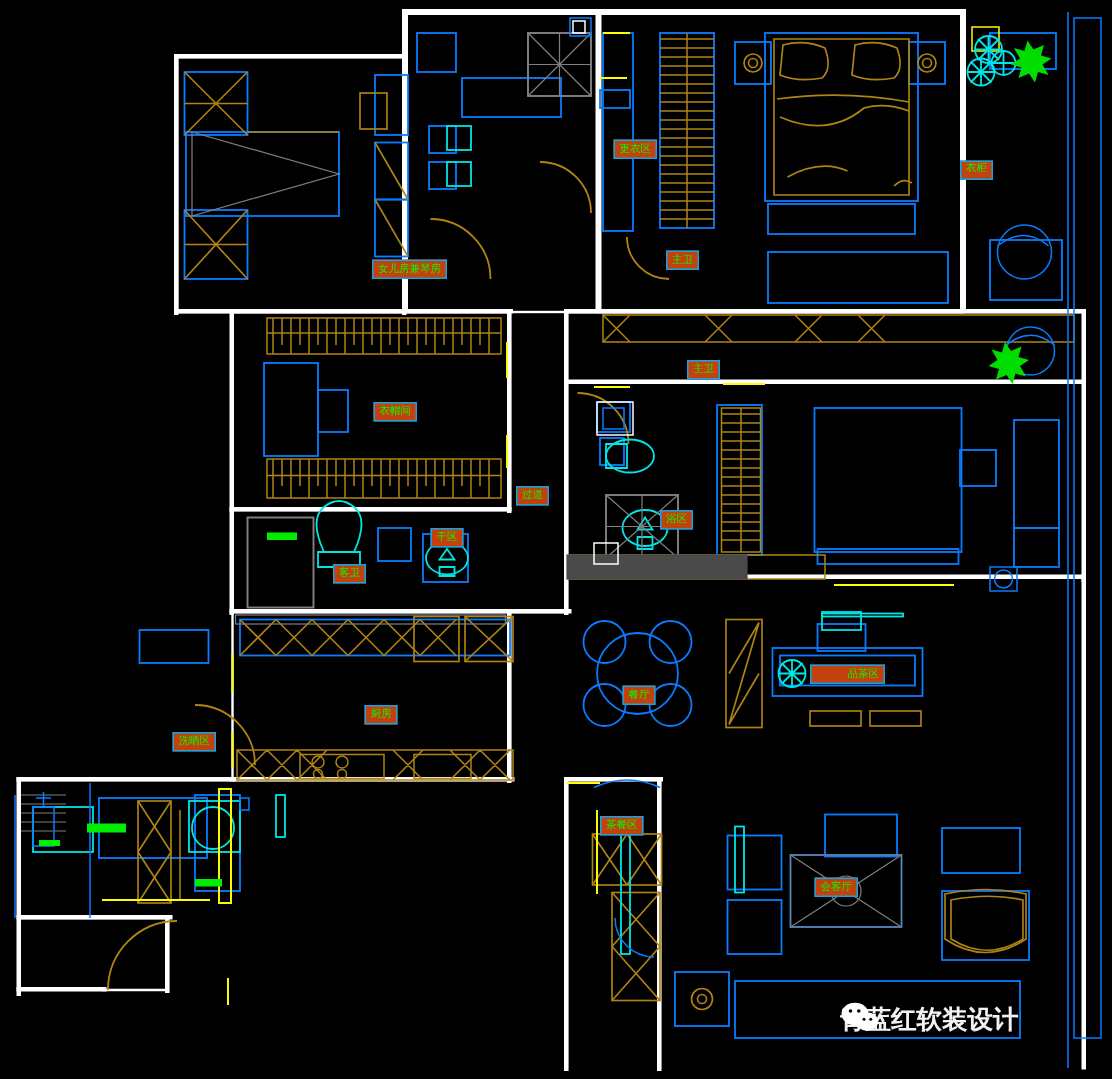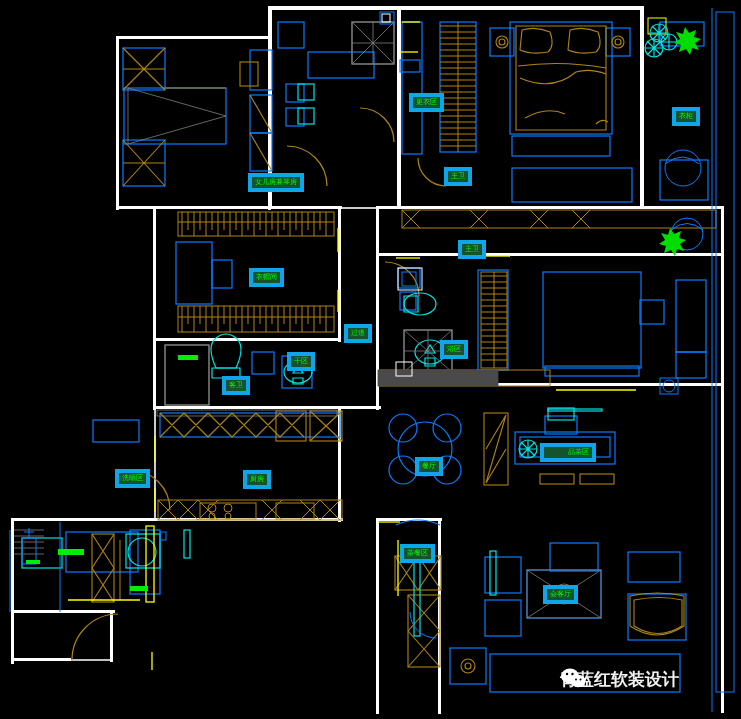--- a/index.html
+++ b/index.html
@@ -1,21 +1,21 @@
 <!DOCTYPE html>
 <html><head>
 <meta charset="utf-8">
 <style>
   html,body{margin:0;padding:0;background:#000;}
   body{width:741px;height:719px;overflow:hidden;font-family:"DejaVu Sans",sans-serif;}
   #stage{position:relative;width:741px;height:719px;background:#000;}
   svg{position:absolute;left:0;top:0;}
-  .lbl{position:absolute;border:4px solid #0ea5e9;color:#00ff00;
+  .lbl{position:absolute;border:1px solid #0ea5e9;color:#00ff00;
        font-family:"DejaVu Sans",sans-serif;font-size:7px;line-height:9px;
-       padding:1px 3px;white-space:nowrap;background:#14532d;letter-spacing:0px;text-align:right;}
+       padding:1px 3px;white-space:nowrap;background:#c2410c;letter-spacing:0px;text-align:right;}
   .wm{position:absolute;display:flex;align-items:center;gap:6px;}
   .wm-txt{color:#f2f2f2;font-size:17px;font-family:"DejaVu Sans",sans-serif;font-weight:bold;}
   .wm-logo{width:26px;height:20px;}
 </style>
 </head>
 <body>
 
 <div id="stage">
 
 <svg width="741" height="719" viewBox="0 0 741 719">
@@ -347,27 +347,27 @@
     <rect x="58" y="549" width="26" height="6"></rect>
     <rect x="26" y="560" width="14" height="4"></rect>
     <rect x="130" y="586" width="18" height="5"></rect>
   </g>
 </svg>
 
 <div class="lbl" style="left:200px;top:173px;margin-left:48px;">女儿房兼琴房</div>
 <div class="lbl" style="left:249px;top:268px;">衣帽间</div>
 <div class="lbl" style="left:222px;top:352px;margin-top:24px;">客卫</div>
 <div class="lbl" style="left:287px;top:352px;">干区</div>
-<div class="lbl" style="left:115px;top:469px;">洗晒区</div>
+<div class="lbl" style="left:115px;top:488px;">洗晒区</div>
 <div class="lbl" style="left:243px;top:470px;">厨房</div>
 <div class="lbl" style="left:409px;top:93px;">更衣区</div>
 <div class="lbl" style="left:444px;top:167px;">主卫</div>
 <div class="lbl" style="left:344px;top:309px;margin-top:15px;">过道</div>
 <div class="lbl" style="left:458px;top:240px;">主卫</div>
-<div class="lbl" style="left:672px;top:107px;font-family:Liberation Mono, monospace;">衣柜</div>
+<div class="lbl" style="left:640px;top:107px;font-family:Liberation Mono, monospace;">衣柜</div>
 <div class="lbl" style="left:440px;top:340px;">浴区</div>
 <div class="lbl" style="left:415px;top:441px;margin-top:16px;">餐厅</div>
 <div class="lbl" style="left:540px;top:443px;padding-left:24px;">品茶区</div>
 <div class="lbl" style="left:400px;top:544px;">茶餐区</div>
 <div class="lbl" style="left:543px;top:585px;">会客厅</div>
 
 <div class="wm" style="left:560px;top:668px;">
   <svg class="wm-logo" viewBox="0 0 26 20">
     <ellipse cx="10" cy="8" rx="9" ry="7.5" fill="#ffffff"></ellipse>
     <ellipse cx="18" cy="13" rx="7.5" ry="6.2" fill="#ffffff"></ellipse>

